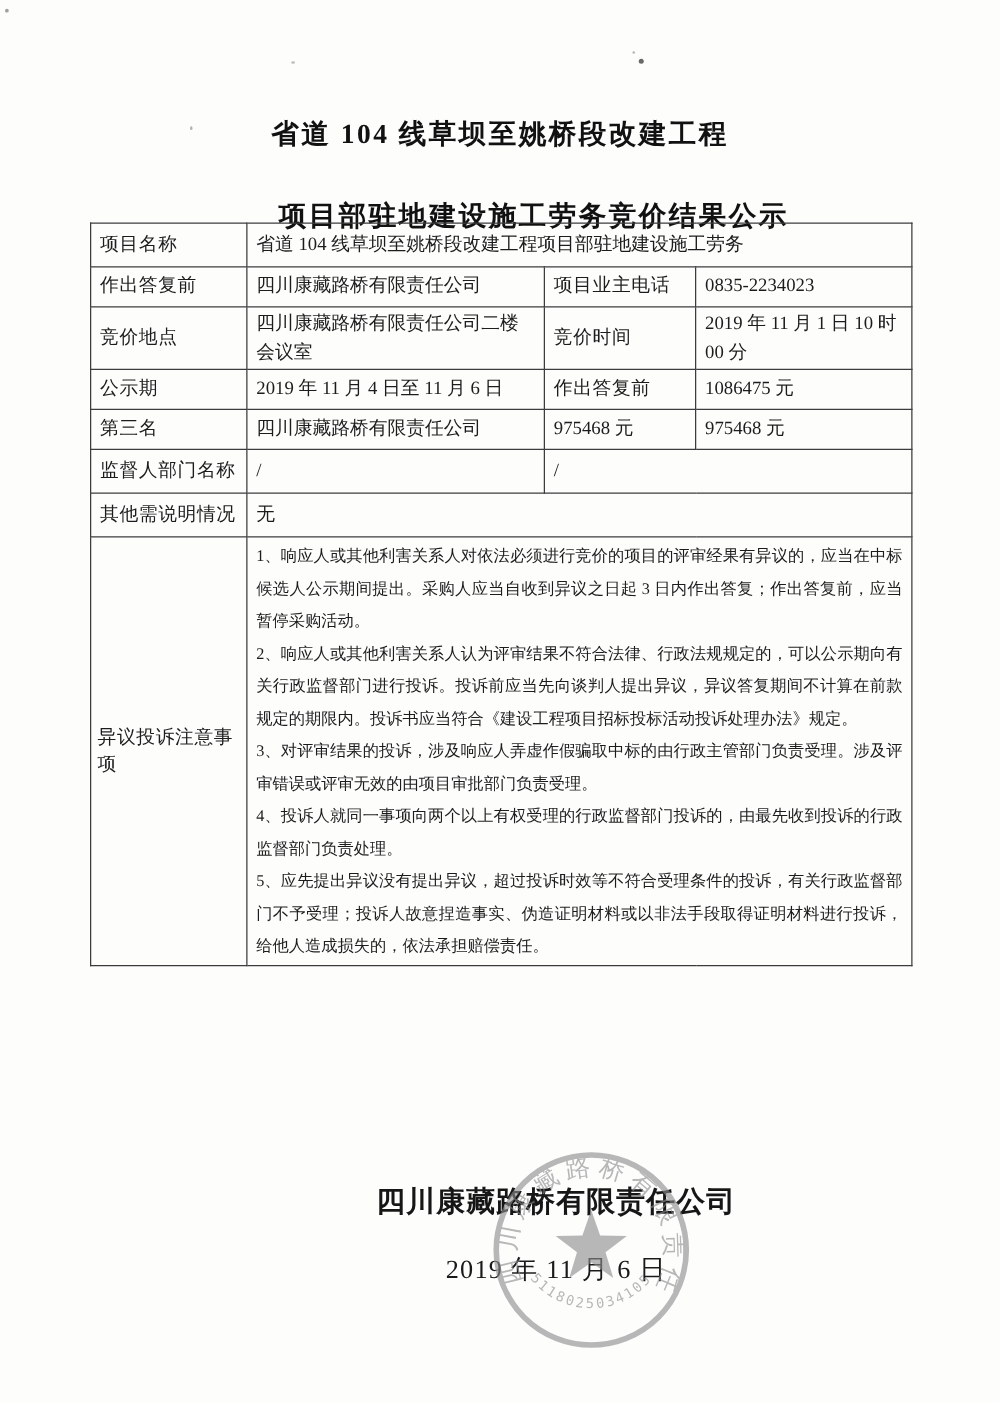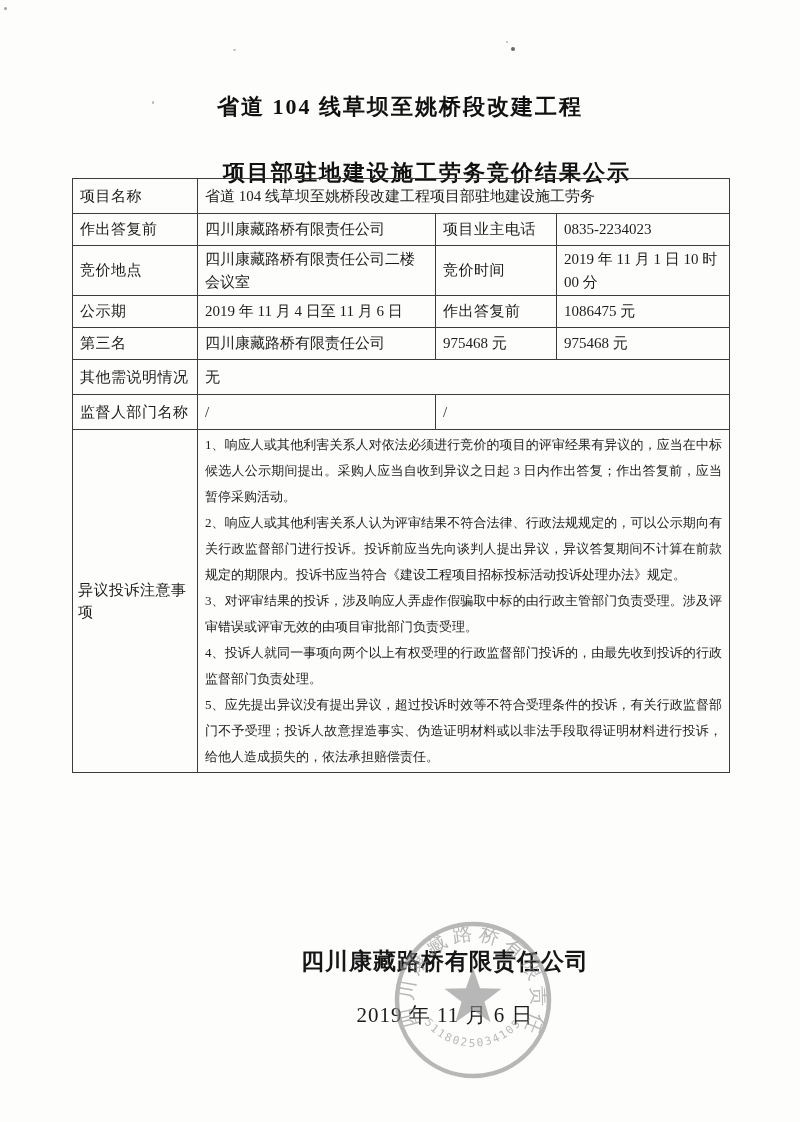--- a/index.html
+++ b/index.html
@@ -92,28 +92,28 @@
 
 
     <tr class="h32">
       <td class="lbl">第三名</td>
       <td>四川康藏路桥有限责任公司</td>
       <td>975468 元</td>
       <td>975468 元</td>
     </tr>
 
     <tr class="h31">
-      <td class="lbl">其他需说明情况</td>
-      <td colspan="3">无</td>
+      <td class="lbl">监督人部门名称</td>
+      <td>/</td>
+      <td colspan="2">/</td>
     </tr>
 
     <tr class="h31">
-      <td class="lbl">监督人部门名称</td>
-      <td>/</td>
-      <td colspan="2">/</td>
+      <td class="lbl">其他需说明情况</td>
+      <td colspan="3">无</td>
     </tr>
 
     <tr>
       <td class="lbl" style="padding:2px 5px;">异议投诉注意事项</td>
       <td colspan="3" class="bigcell">
         <p>1、响应人或其他利害关系人对依法必须进行竞价的项目的评审经果有异议的，应当在中标候选人公示期间提出。采购人应当自收到异议之日起 3 日内作出答复；作出答复前，应当暂停采购活动。</p>
         <p>2、响应人或其他利害关系人认为评审结果不符合法律、行政法规规定的，可以公示期向有关行政监督部门进行投诉。投诉前应当先向谈判人提出异议，异议答复期间不计算在前款规定的期限内。投诉书应当符合《建设工程项目招标投标活动投诉处理办法》规定。</p>
         <p>3、对评审结果的投诉，涉及响应人弄虚作假骗取中标的由行政主管部门负责受理。涉及评审错误或评审无效的由项目审批部门负责受理。</p>
         <p>4、投诉人就同一事项向两个以上有权受理的行政监督部门投诉的，由最先收到投诉的行政监督部门负责处理。</p>
         <p>5、应先提出异议没有提出异议，超过投诉时效等不符合受理条件的投诉，有关行政监督部门不予受理；投诉人故意捏造事实、伪造证明材料或以非法手段取得证明材料进行投诉，给他人造成损失的，依法承担赔偿责任。</p>

